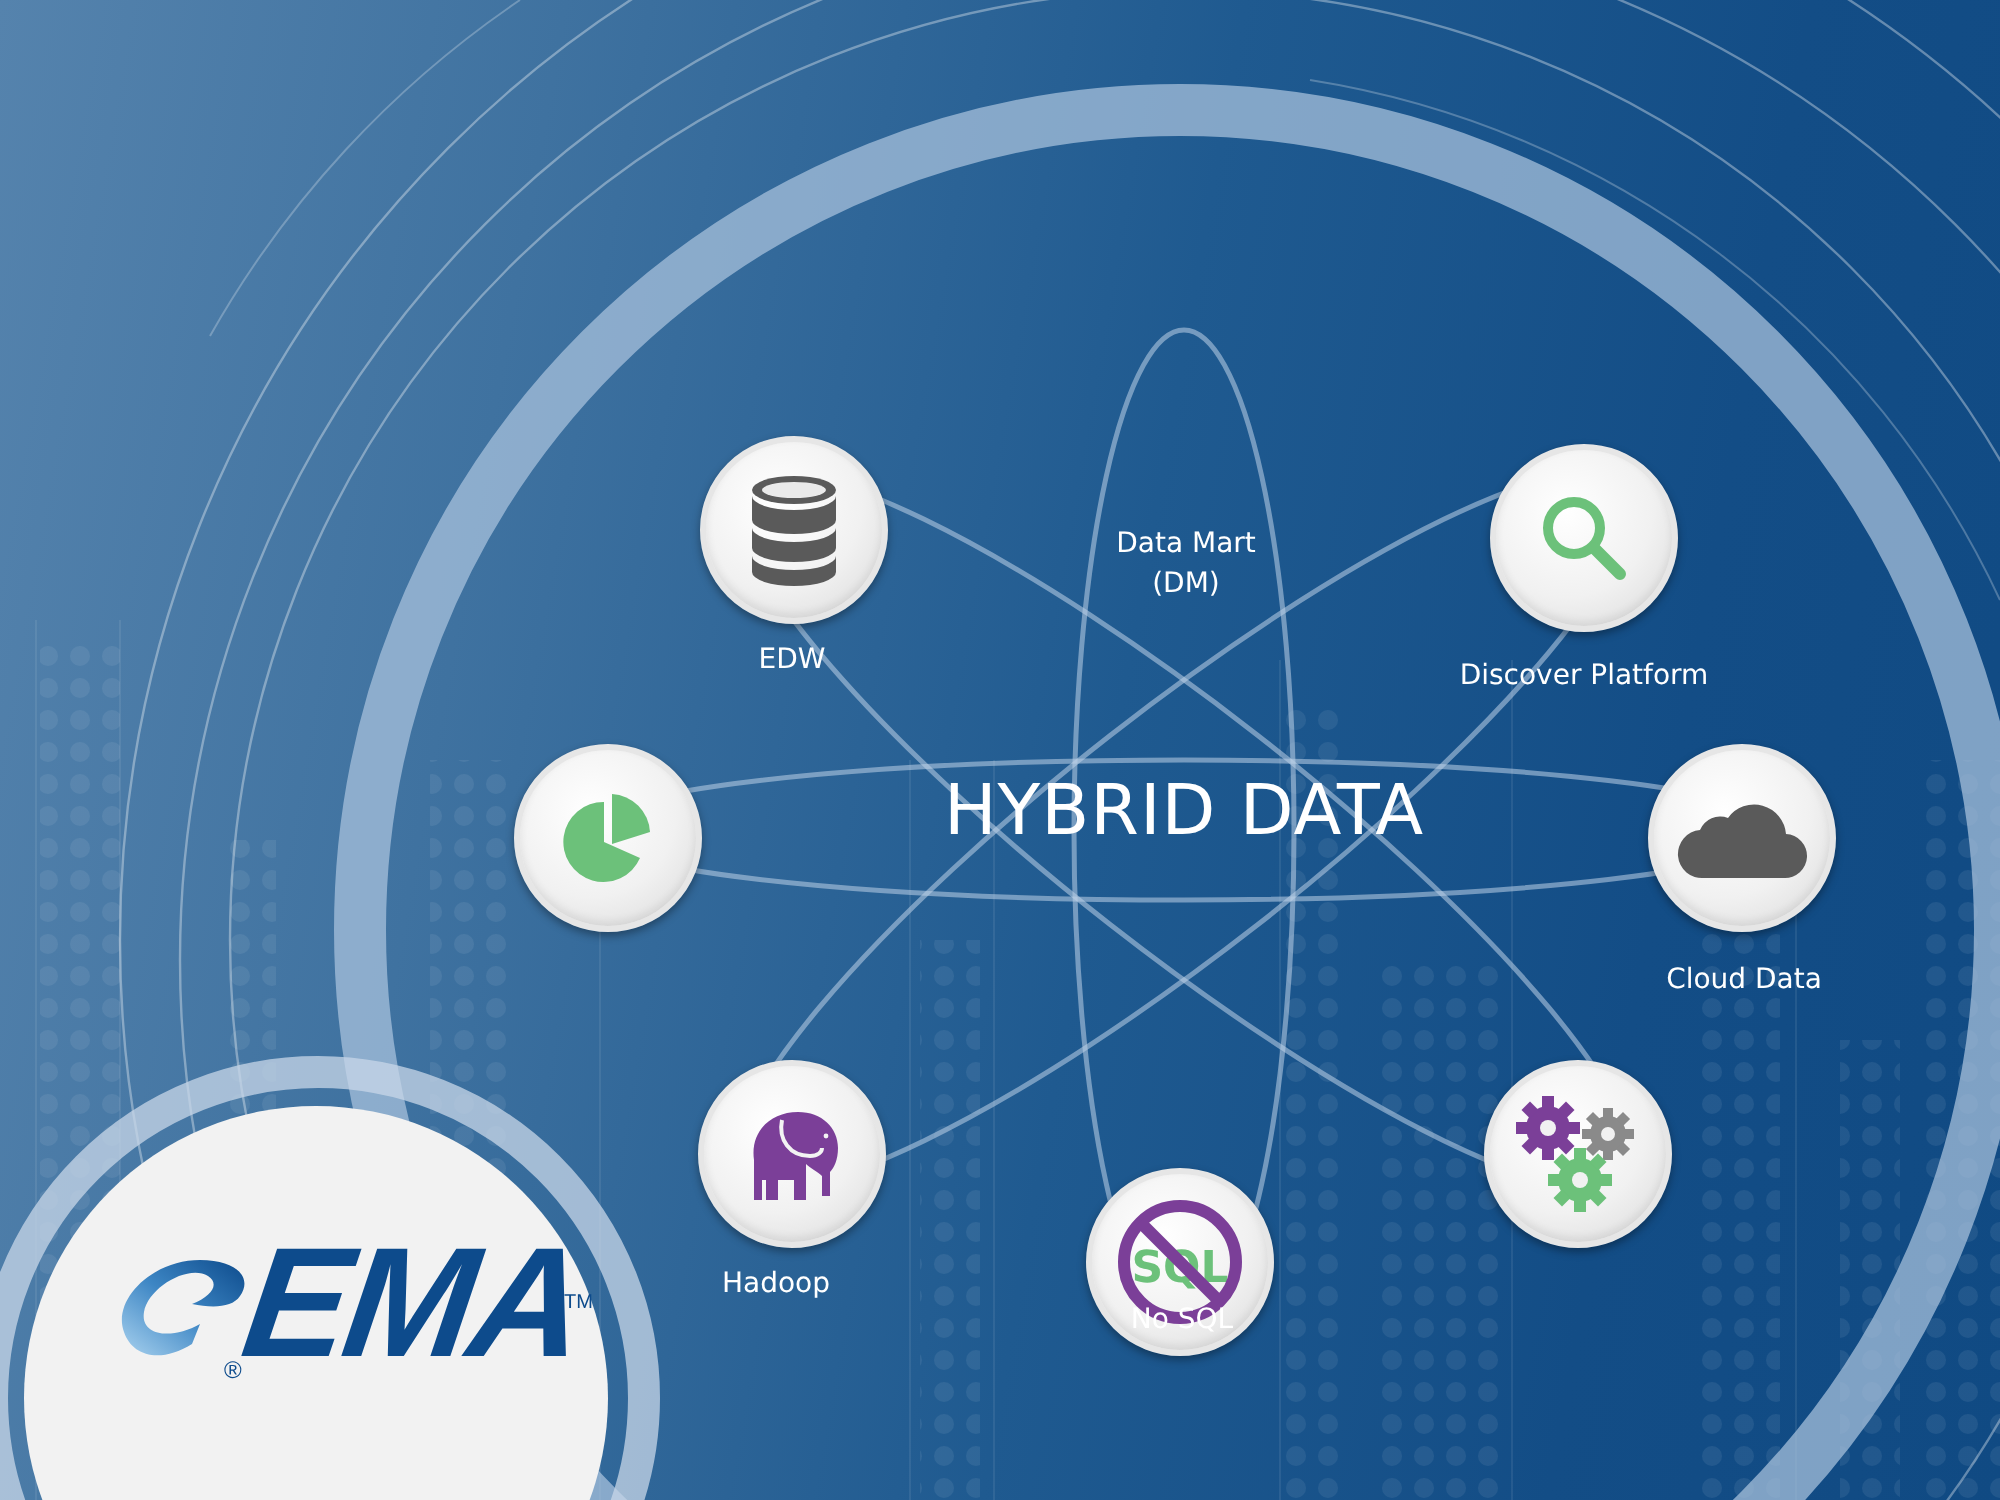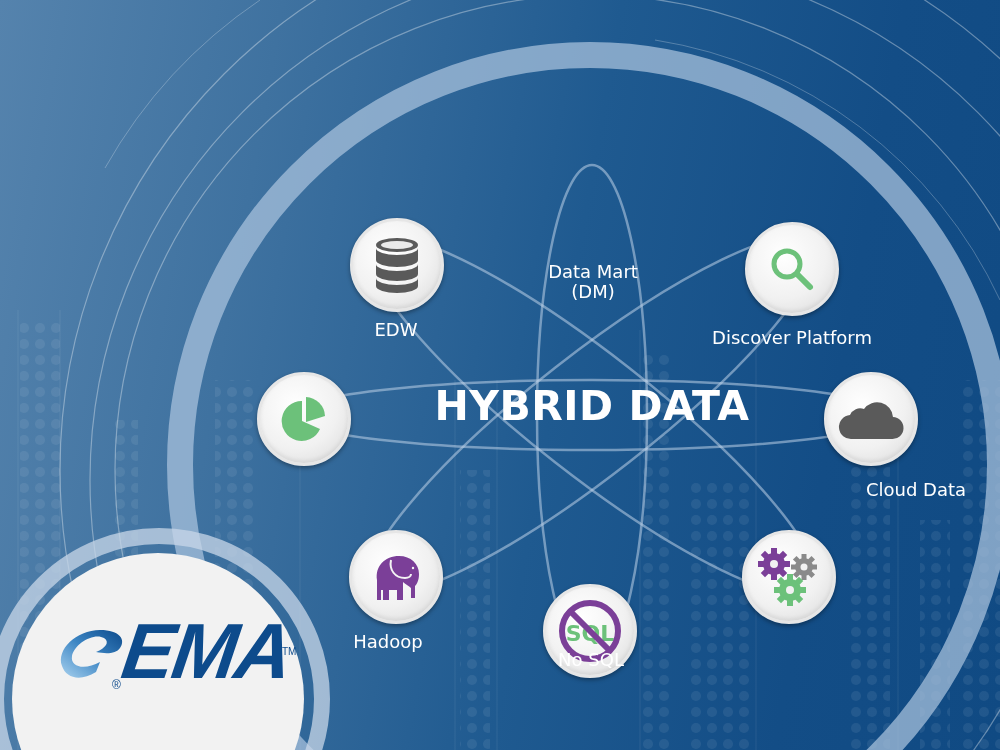--- a/index.html
+++ b/index.html
@@ -5,24 +5,24 @@
   html, body { margin:0; padding:0; }
   body { width:1000px; height:750px; overflow:hidden; font-family:"DejaVu Sans", sans-serif; }
   .stage { position:relative; width:1000px; height:750px; overflow:hidden;
     background: linear-gradient(100deg, #5583ad 0%, #3f72a0 25%, #1f5a90 55%, #134d86 80%, #104a83 100%); }
   svg.bg { position:absolute; left:0; top:0; }
   .node { position:absolute; width:94px; height:94px; border-radius:50%;
     background: radial-gradient(circle at 40% 35%, #ffffff 0%, #f1f1f1 55%, #d8d8d8 100%);
     border:3px solid #e6e6e6; box-shadow: 0 2px 4px rgba(0,0,0,0.35), inset 0 -2px 4px rgba(0,0,0,0.08);
     box-sizing:border-box; display:flex; align-items:center; justify-content:center; cursor:pointer; }
   .node svg { display:block; }
-  .label { position:absolute; color:#ffffff; font-family:"DejaVu Sans", sans-serif; font-size:18px;
+  .label { position:absolute; color:#ffffff; font-family:"DejaVu Sans", sans-serif; font-size:14px;
     line-height:20px; text-align:center; white-space:nowrap; transform:translateX(-50%); }
   .title { position:absolute; left:592px; top:386px; transform:translateX(-50%); color:#fff;
-    font-family:"DejaVu Sans", sans-serif; font-weight:bold; font-size:41px; line-height:40px; text-align:center; letter-spacing:0.5px; }
+    font-family:"DejaVu Sans", sans-serif; font-weight:normal; font-size:35px; line-height:40px; text-align:center; letter-spacing:0.5px; }
   .logo-ring { position:absolute; left:-12px; top:528px; width:342px; height:342px; border-radius:50%;
     border:16px solid rgba(200,215,232,0.75); box-sizing:border-box; }
   .logo-disc { position:absolute; left:12px; top:553px; width:292px; height:292px; border-radius:50%; background:#f2f2f2; }
   .logo-text { position:absolute; left:123px; top:606px; font-family:"Liberation Sans", sans-serif; font-weight:bold;
     font-style:italic; font-size:78px; color:#0d4b8c; letter-spacing:-2px; transform:skewX(-8deg); }
   .logo-tm { position:absolute; left:282px; top:646px; font-family:"Liberation Sans", sans-serif; font-size:10px; color:#0d4b8c; }
   .logo-reg { position:absolute; left:112px; top:678px; font-family:"Liberation Sans", sans-serif; font-size:12px; color:#0d4b8c; }
 </style>
 </head>
 <body>
@@ -114,21 +114,21 @@
       <path d="M23 27 L23 7 A20 20 0 1 0 41 35 Z" fill="#6cc17a"></path>
       <path d="M27 3 A20 20 0 0 1 46 22 L27 28 Z" fill="#6cc17a"></path>
     </svg>
   </div>
 
   <div class="node" style="left:824px; top:372px;">
     <svg width="66" height="44" viewBox="0 0 66 44">
       <path d="M14 42 A12 12 0 0 1 12 18 A11 11 0 0 1 26 12 A16 16 0 0 1 55 20 A11 11 0 0 1 54 42 Z" fill="#5a5a5a"></path>
     </svg>
   </div>
-  <div class="label" style="left:872px; top:480px;margin-left:44px;">
+  <div class="label" style="left:872px; top:480px;">
     <div>Cloud Data</div>
   </div>
 
   <div class="node" style="left:349px; top:530px;">
     <svg width="54" height="50" viewBox="0 0 54 50">
       <path d="M8 48 V28 C6 14 16 4 30 4 C42 4 50 12 50 22 C50 28 48 32 46 34 V46 H42 V36 C40 34 36 32 34 30 V48 H28 V38 H20 V48 H14 V38 H12 V48 Z" fill="#7b3f98"></path>
       <path d="M22 8 C20 18 26 26 36 26" fill="none" stroke="#f3f3f3" stroke-width="2"></path>
       <path d="M36 26 C40 26 42 24 42 22" fill="none" stroke="#f3f3f3" stroke-width="2"></path>
       <circle cx="44" cy="16" r="1.2" fill="#f3f3f3"></circle>
     </svg>

